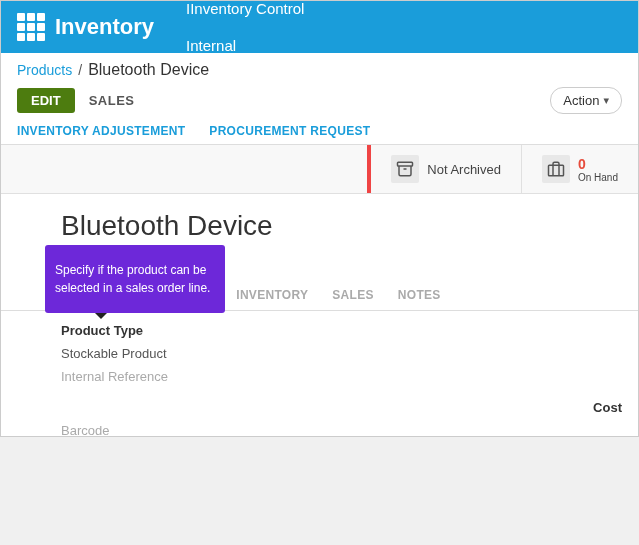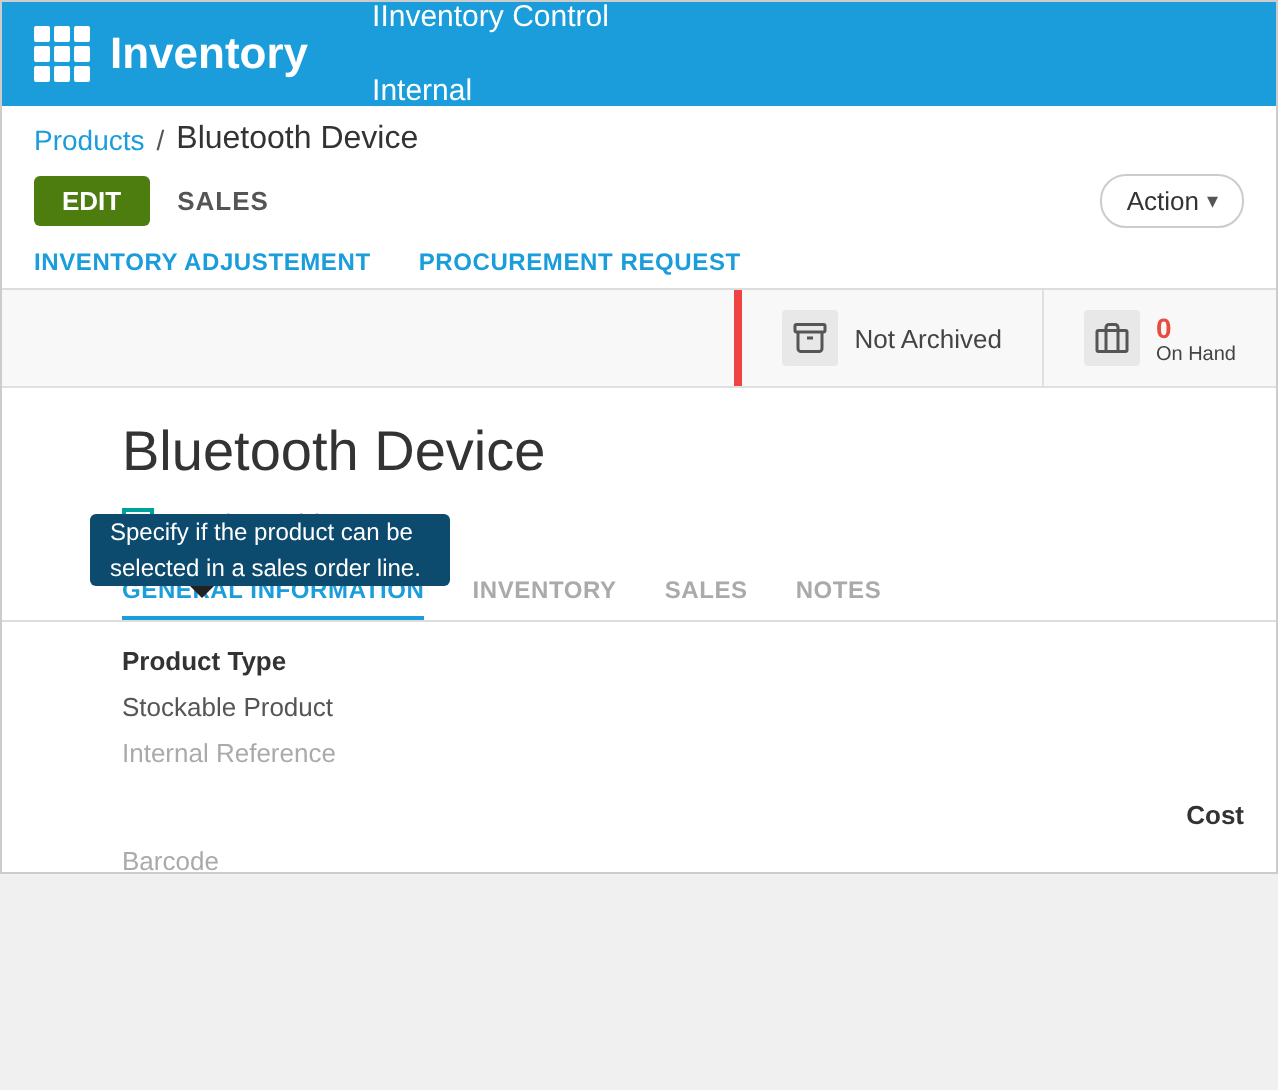--- a/index.html
+++ b/index.html
@@ -231,25 +231,25 @@
     .product-title {
       font-size: 28px;
       font-weight: 300;
       color: #333;
     }
 
     
     .tooltip-box {
       position: absolute;
       left: 44px;
-      top: 112px;
-      background: #0c4a6e;
+      top: 100px;
+      background: #6d28d9;
       color: #fff;
       font-size: 12px;
-      padding: 0 10px;
+      padding: 16px 10px;
       border-radius: 3px;
       width: 180px;
       line-height: 1.5;
       z-index: 100;
     }
 
     .tooltip-box::after {
       content: '';
       position: absolute;
       bottom: -6px;

